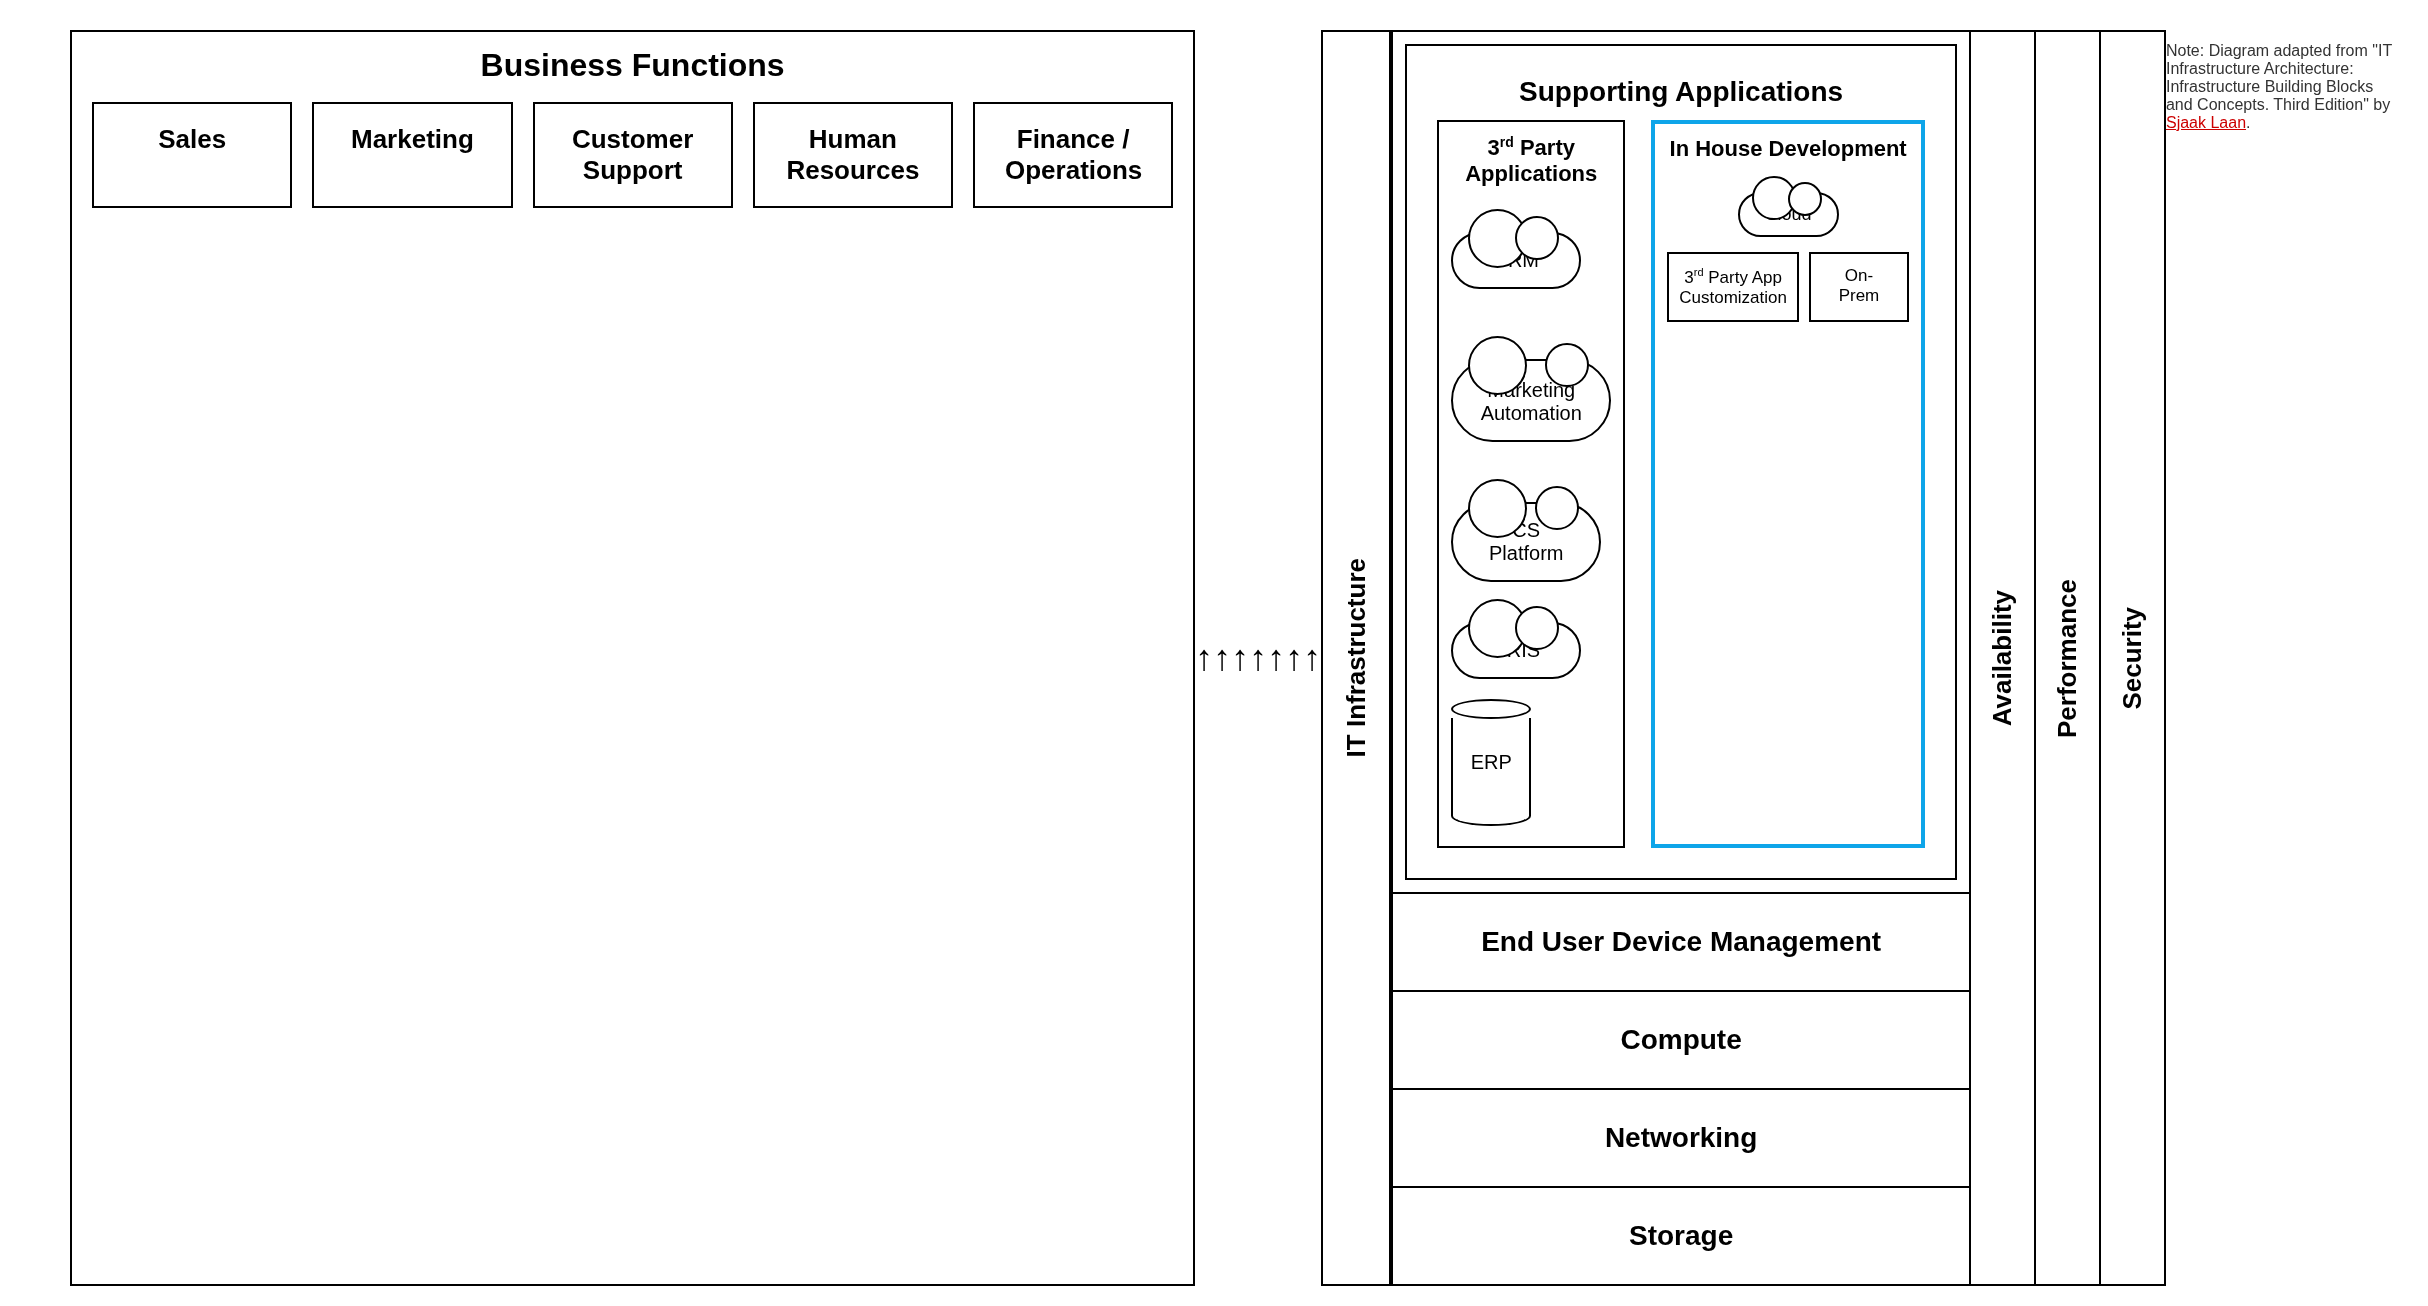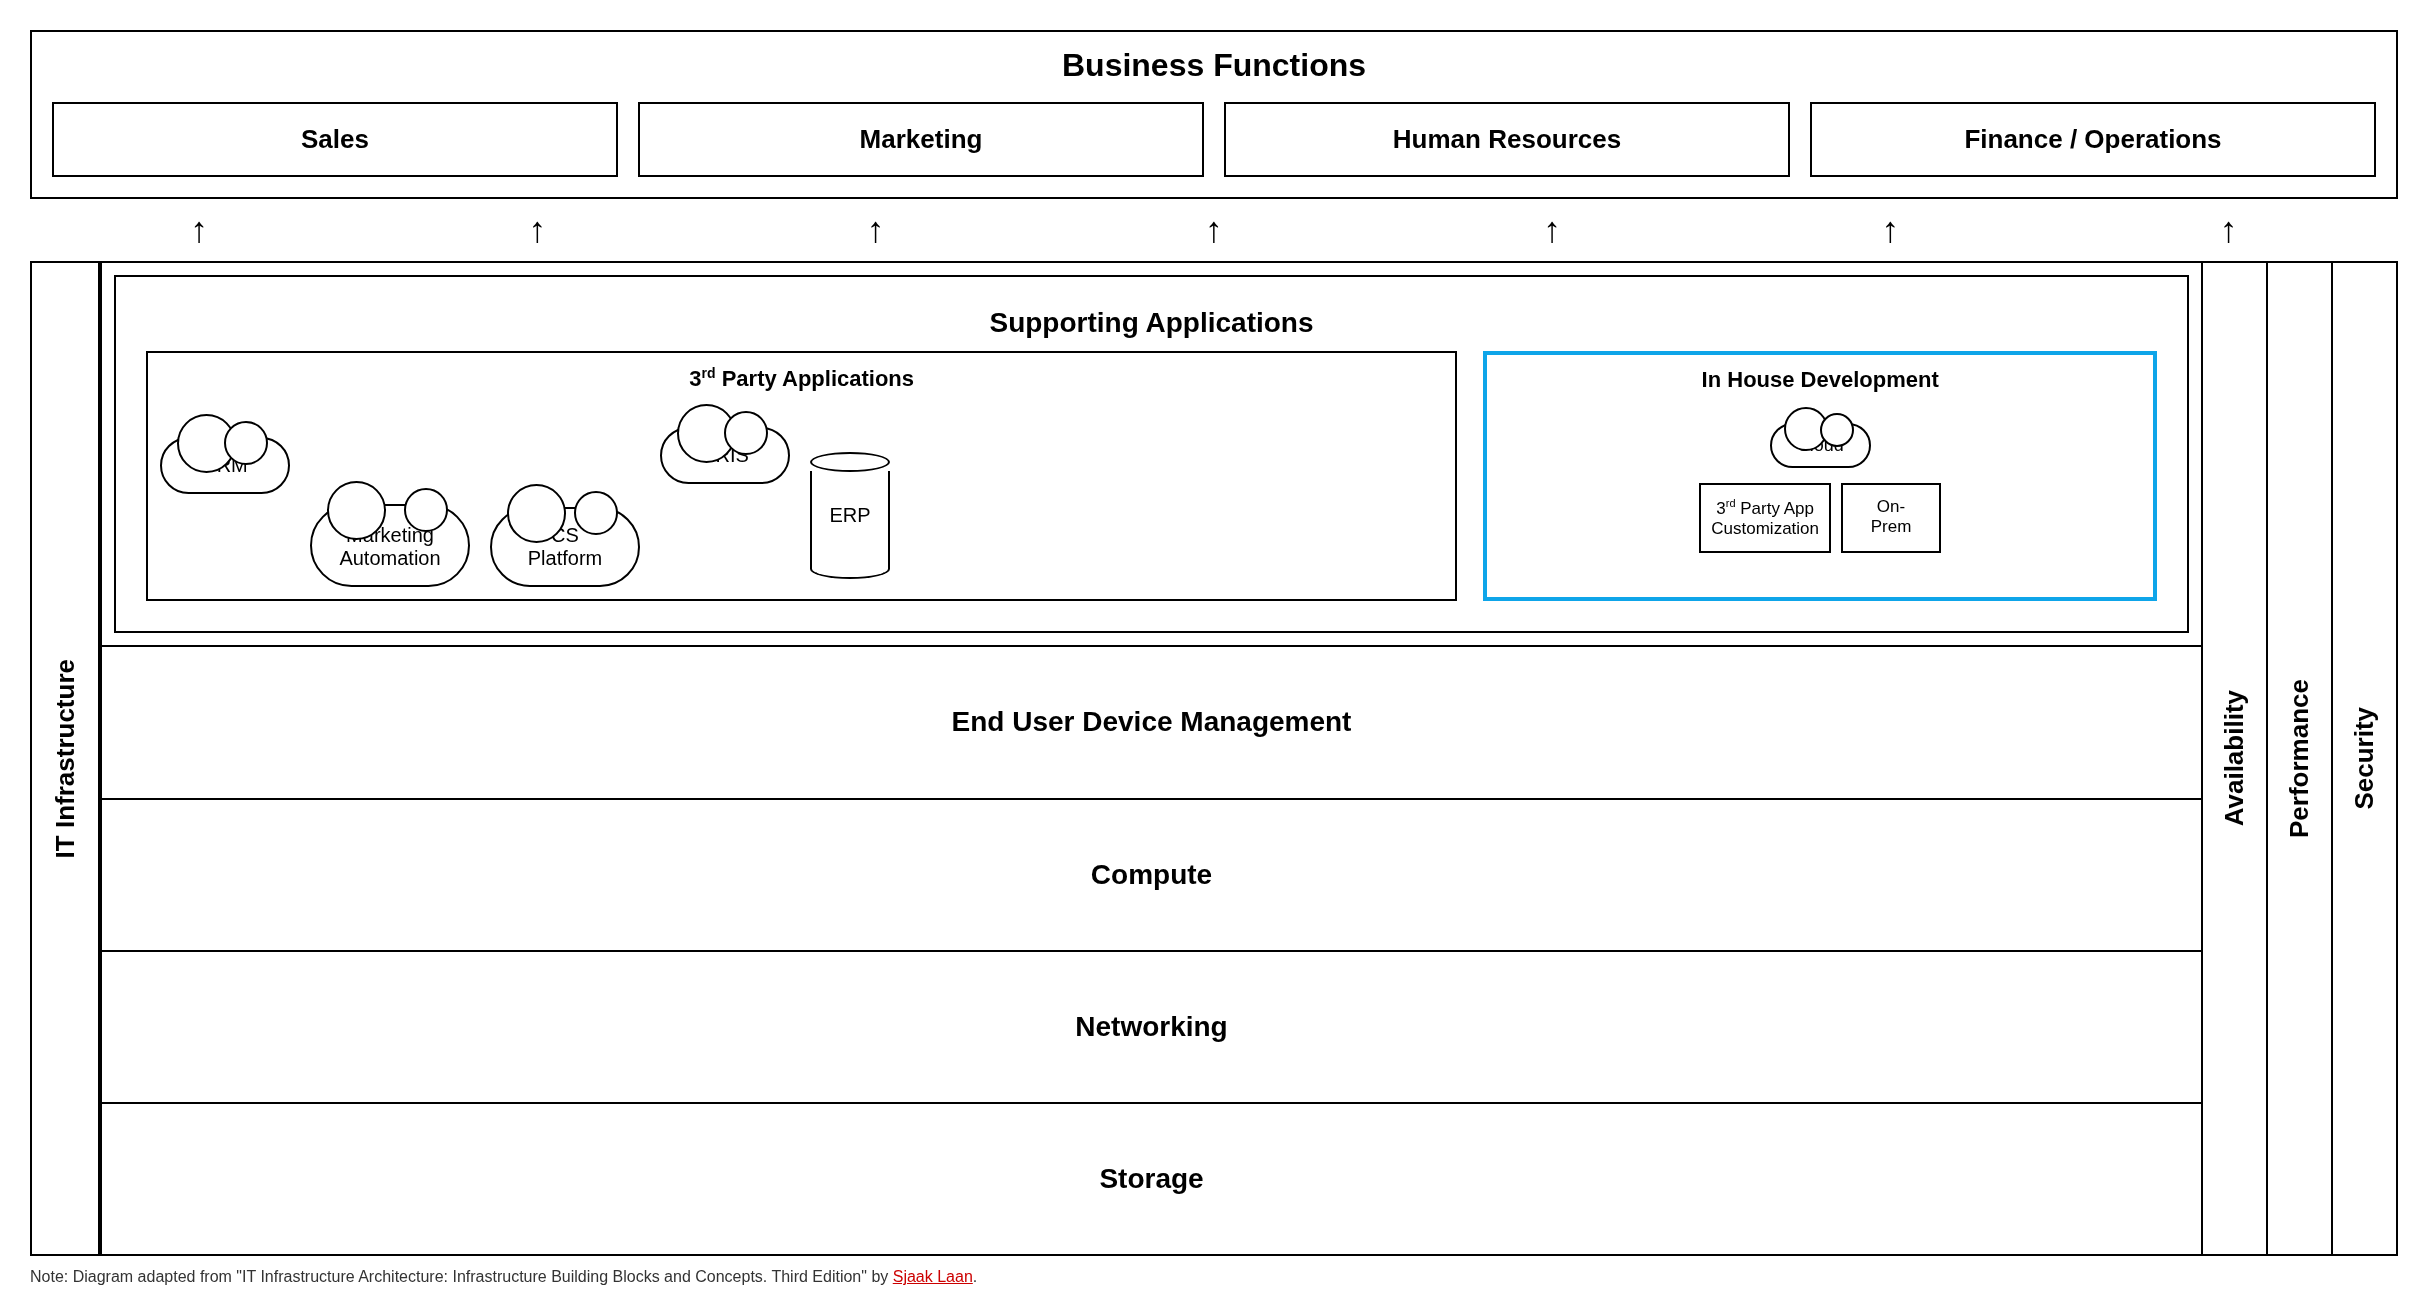--- a/index.html
+++ b/index.html
@@ -9,23 +9,24 @@
       width: 2428px;
       height: 1306px;
       overflow: hidden;
       display: flex;
       flex-direction: column;
       padding: 30px 30px 20px 30px;
     }
 
     .main-wrapper {
       display: flex;
-      flex-direction: column;
+      flex-direction: row;
       flex: 1;
       gap: 0;
+      margin-left: 40px;
     }
 
     
     .business-functions {
       border: 2.5px solid #000;
       padding: 15px 20px 20px 20px;
       margin-bottom: 0;
     }
 
     .business-functions-title {
@@ -368,20 +369,21 @@
 </head>
 <body>
 
 <div class="main-wrapper">
 
   <div class="business-functions">
     <div class="business-functions-title">Business Functions</div>
     <div class="bf-boxes">
       <div class="bf-box">Sales</div>
       <div class="bf-box">Marketing</div>
+      <div class="bf-box">Customer Support</div>
       <div class="bf-box">Human Resources</div>
       <div class="bf-box">Finance / Operations</div>
     </div>
   </div>
 
   <div class="arrows-row">
     <div class="arrow-up">↑</div>
     <div class="arrow-up">↑</div>
     <div class="arrow-up">↑</div>
     <div class="arrow-up">↑</div>

